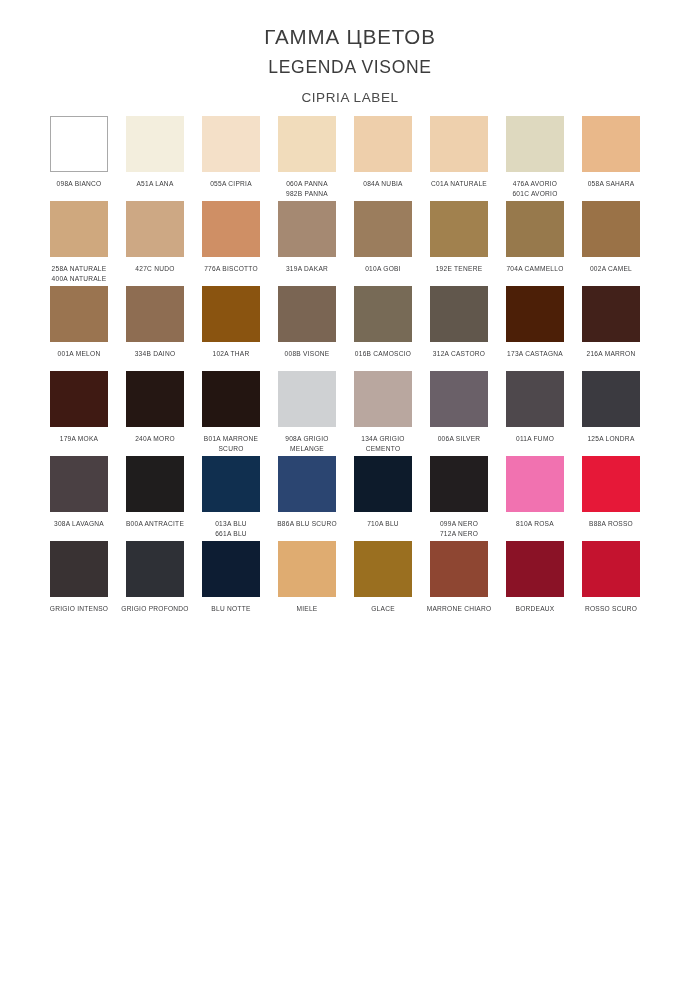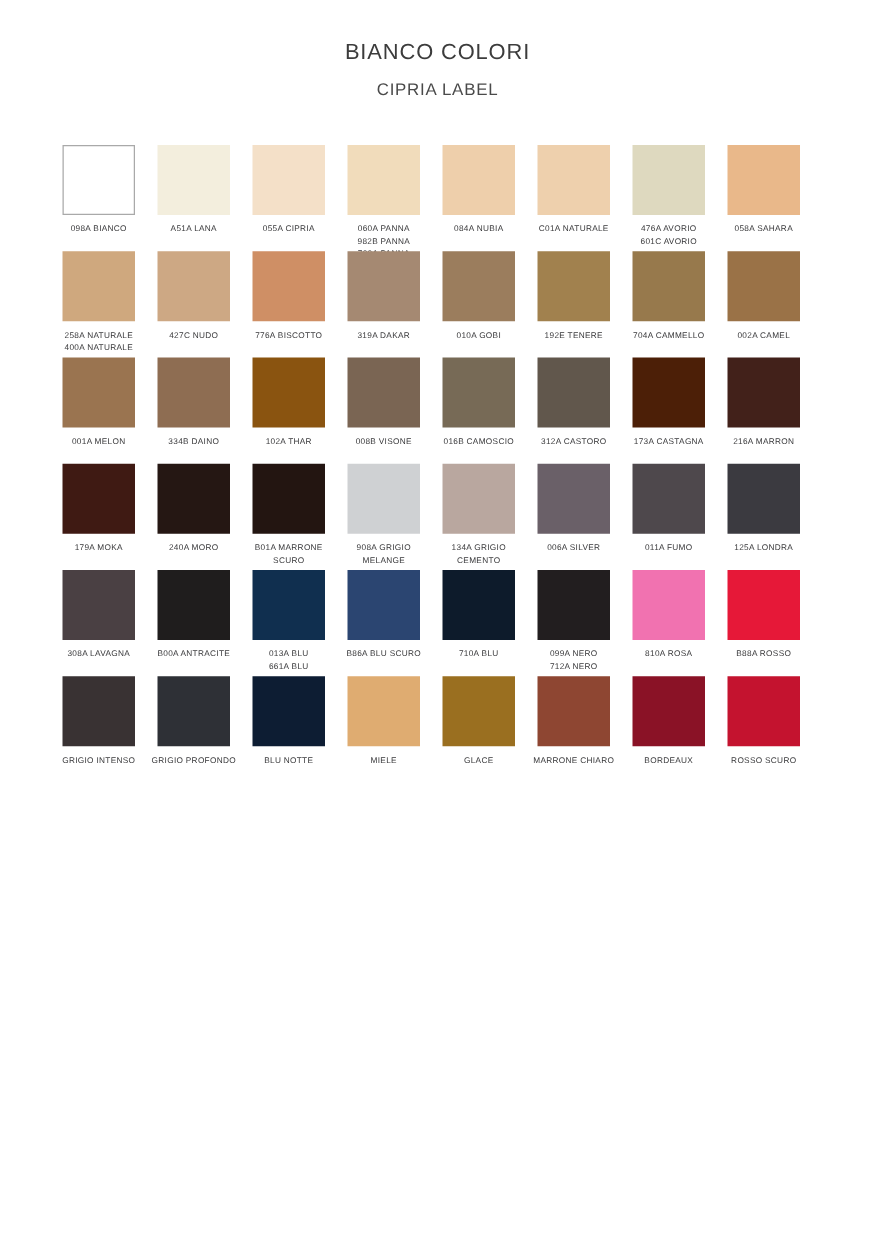--- a/index.html
+++ b/index.html
@@ -92,21 +92,22 @@
   .row-4 .cell, .row-5 .cell, .row-6 .cell {
     height: 85px;
   }
 </style>
 </head>
 <body>
 
 <div class="page">
 
   <div class="titles">
-    <div class="title-it">BIANCO COLORI</div>
+    <div class="title-ru">ГАММА ЦВЕТОВ</div>
+    <div class="title-it">LEGENDA VISONE</div>
     <div class="title-en">CIPRIA LABEL</div>
   </div>
 
   <div class="grid" id="swatch-grid">
       <div class="row row-1">
         <div class="cell">
           <div class="swatch bordered" style="background: rgb(255, 255, 255);"></div>
           <div class="cap">098A BIANCO</div>
         </div>
         <div class="cell">

